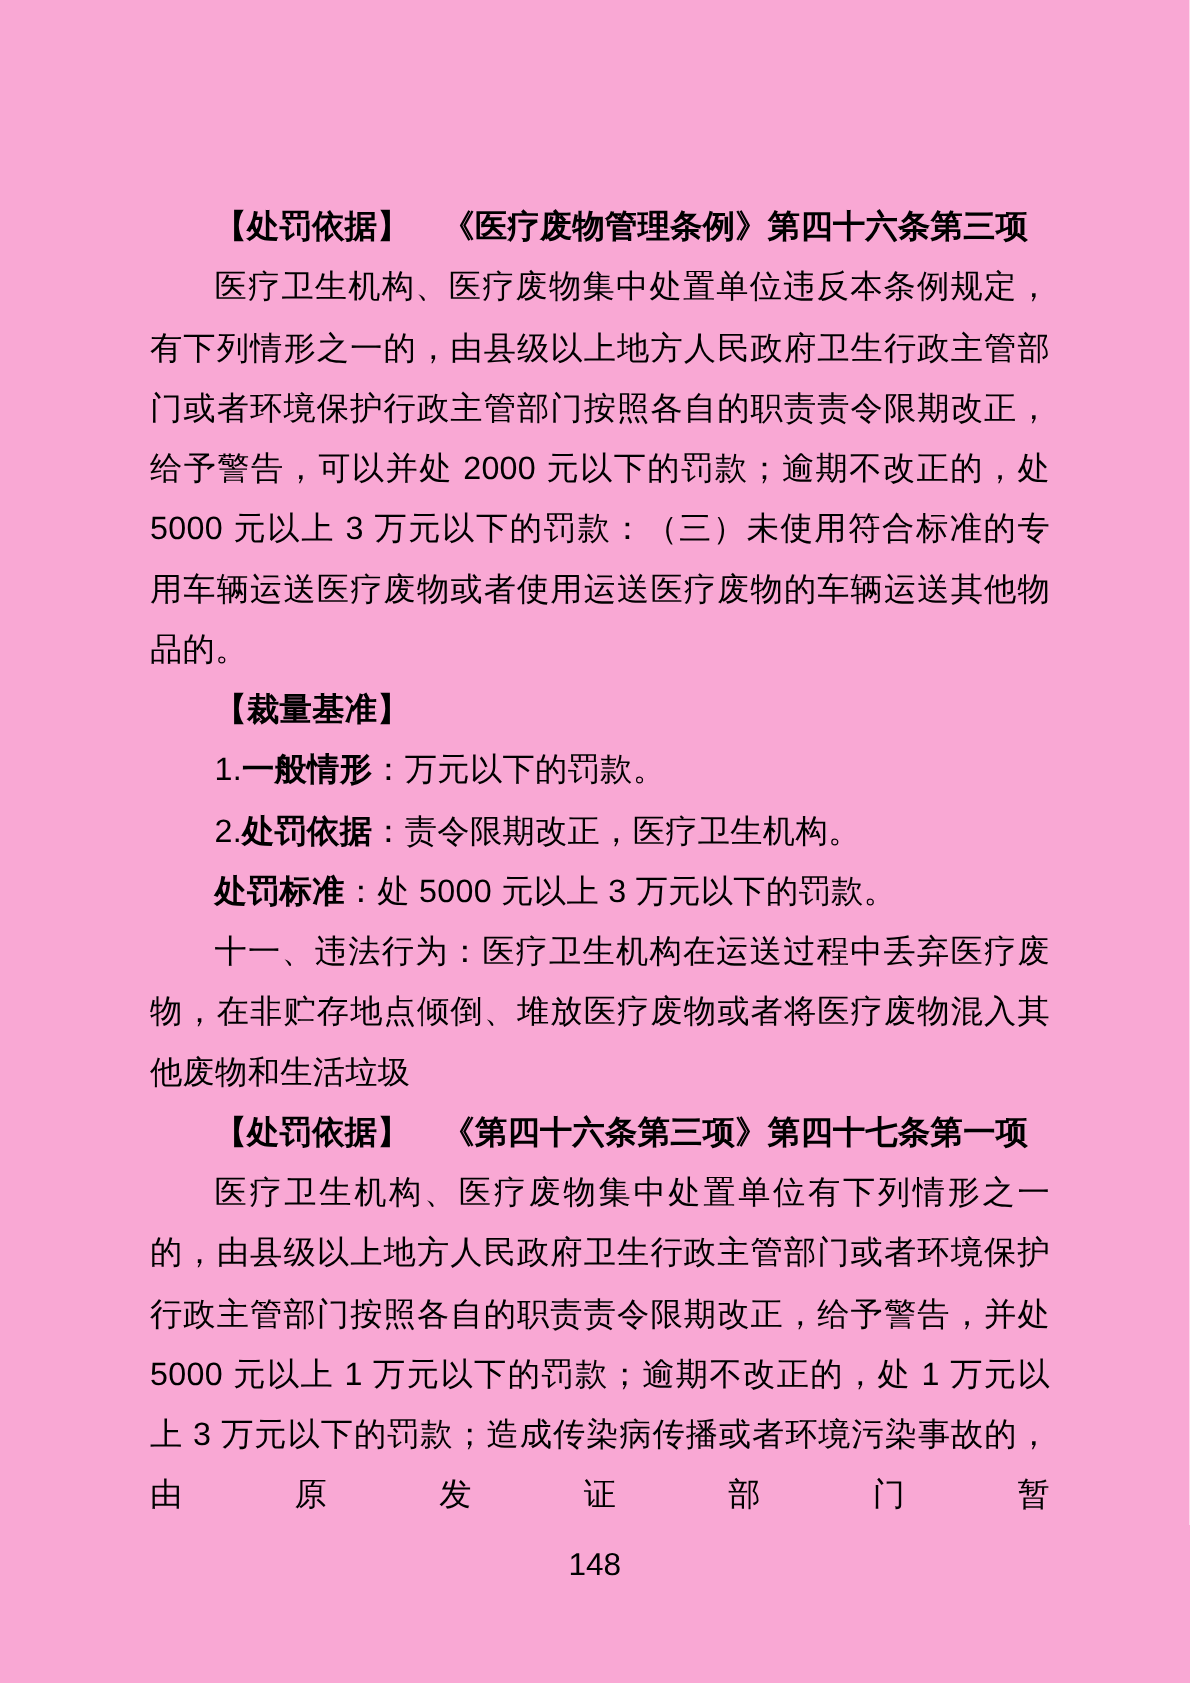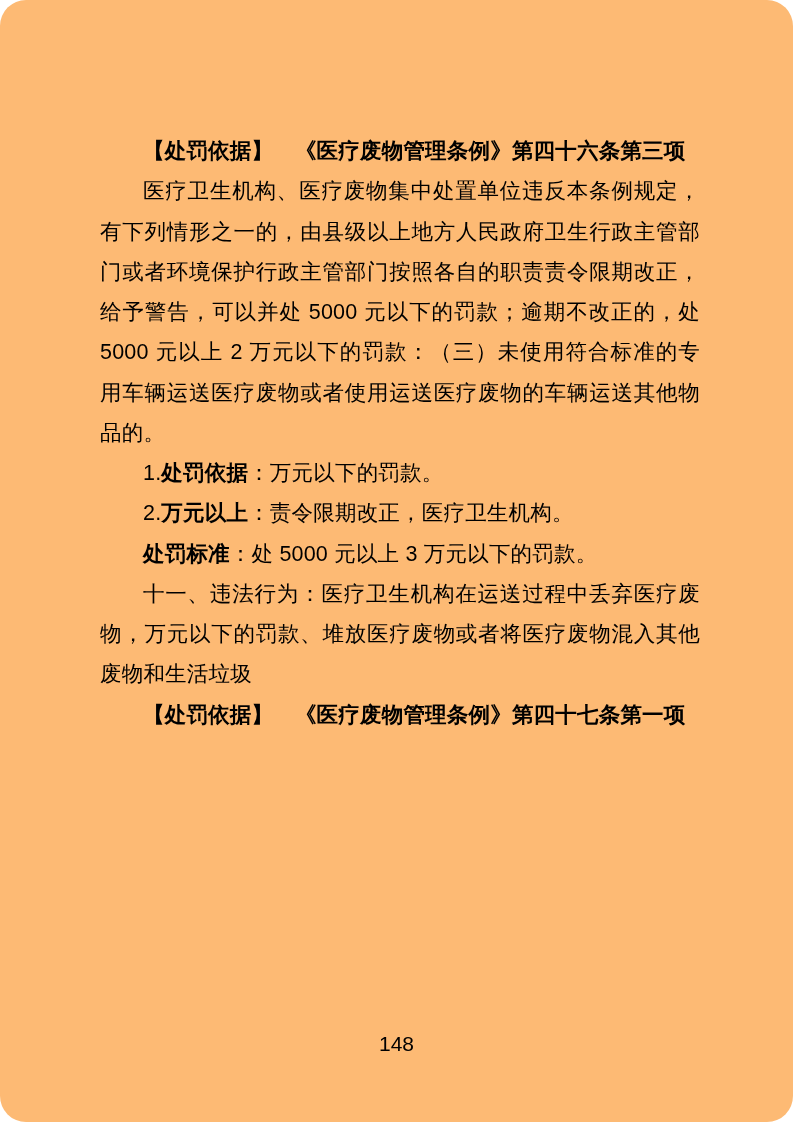--- a/index.html
+++ b/index.html
@@ -4,25 +4,24 @@
 <style>
   html, body {
     margin: 0;
     padding: 0;
     background: #ffffff;
   }
   .page {
     position: relative;
     width: 793px;
     height: 1122px;
-    background: #fdba74;
+    background: #f9a8d4;
     color: #000000;
     font-family: "Liberation Sans", "DejaVu Sans", sans-serif;
     overflow: hidden;
-    border-radius: 26px;
   }
   .content {
     position: absolute;
     left: 100px;
     top: 131px;
     width: 600px;
     font-size: 21.5px;
     line-height: 40.25px;
     letter-spacing: 0.2px;
   }
@@ -53,31 +52,33 @@
   }
 </style>
 </head>
 <body>
 
 <div class="page">
   <div class="content">
 
     <p class="heading">【处罚依据】　《医疗废物管理条例》第四十六条第三项</p>
 
-    <p>医疗卫生机构、医疗废物集中处置单位违反本条例规定，有下列情形之一的，由县级以上地方人民政府卫生行政主管部门或者环境保护行政主管部门按照各自的职责责令限期改正，给予警告，可以并处 5000 元以下的罚款；逾期不改正的，处 5000 元以上 2 万元以下的罚款：（三）未使用符合标准的专用车辆运送医疗废物或者使用运送医疗废物的车辆运送其他物品的。</p>
+    <p>医疗卫生机构、医疗废物集中处置单位违反本条例规定，有下列情形之一的，由县级以上地方人民政府卫生行政主管部门或者环境保护行政主管部门按照各自的职责责令限期改正，给予警告，可以并处 2000 元以下的罚款；逾期不改正的，处 5000 元以上 3 万元以下的罚款：（三）未使用符合标准的专用车辆运送医疗废物或者使用运送医疗废物的车辆运送其他物品的。</p>
+
+    <p class="heading">【裁量基准】</p>
+
+    <p><span>1.</span><b>一般情形</b><span>：万元以下的罚款。</span></p>
 
 
-    <p><span>1.</span><b>处罚依据</b><span>：万元以下的罚款。</span></p>
-
-
-    <p><span>2.</span><b>万元以上</b><span>：责令限期改正，医疗卫生机构。</span></p>
+    <p><span>2.</span><b>处罚依据</b><span>：责令限期改正，医疗卫生机构。</span></p>
 
     <p><b>处罚标准</b><span>：处 5000 元以上 3 万元以下的罚款。</span></p>
 
-    <p>十一、违法行为：医疗卫生机构在运送过程中丢弃医疗废物，万元以下的罚款、堆放医疗废物或者将医疗废物混入其他废物和生活垃圾</p>
+    <p>十一、违法行为：医疗卫生机构在运送过程中丢弃医疗废物，在非贮存地点倾倒、堆放医疗废物或者将医疗废物混入其他废物和生活垃圾</p>
 
-    <p class="heading">【处罚依据】　《医疗废物管理条例》第四十七条第一项</p>
+    <p class="heading">【处罚依据】　《第四十六条第三项》第四十七条第一项</p>
 
+    <p class="cut">医疗卫生机构、医疗废物集中处置单位有下列情形之一的，由县级以上地方人民政府卫生行政主管部门或者环境保护行政主管部门按照各自的职责责令限期改正，给予警告，并处 5000 元以上 1 万元以下的罚款；逾期不改正的，处 1 万元以上 3 万元以下的罚款；造成传染病传播或者环境污染事故的，由原发证部门暂</p>
 
   </div>
 
   <div class="footer">148</div>
 </div>
 
 </body></html>

